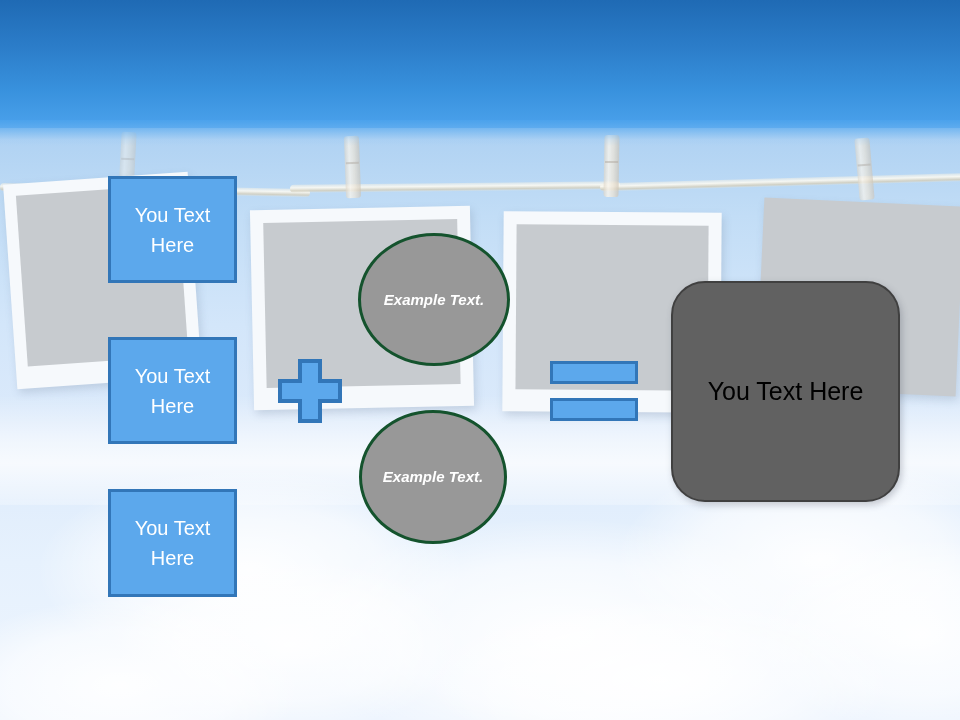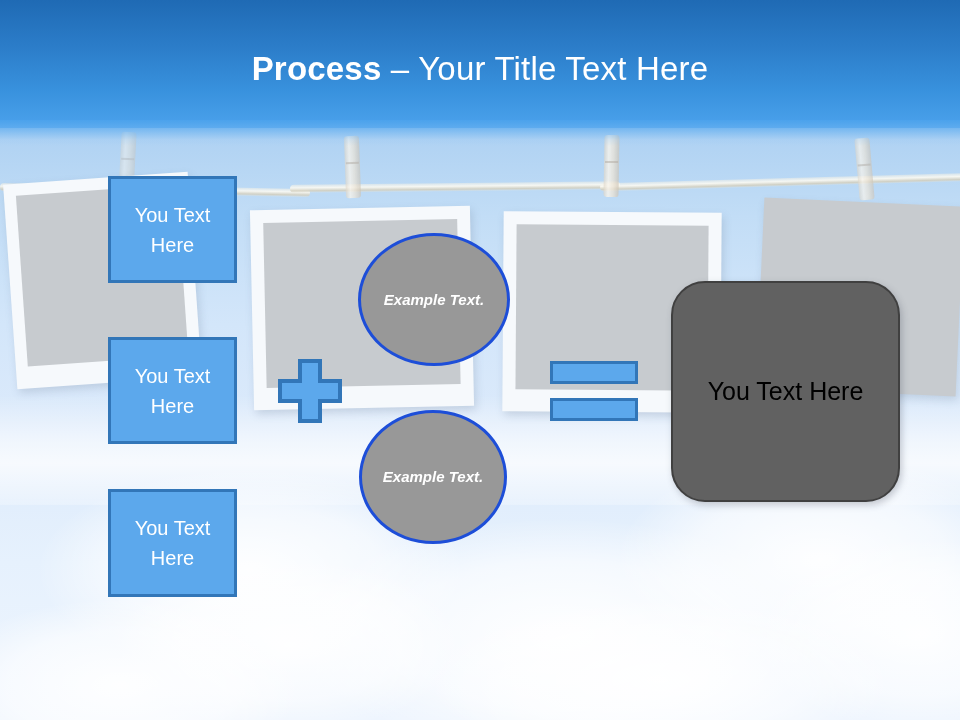--- a/index.html
+++ b/index.html
@@ -177,21 +177,21 @@
     box-sizing: border-box;
   }
   .equals .bar.top { top: 0px; }
   .equals .bar.bottom { top: 37px; }
 
   
   .circle {
     position: absolute;
     border-radius: 50%;
     background: #989898;
-    border: 3px solid #1d4ed8;
+    border: 3px solid #14532d;
     box-sizing: border-box;
     color: #ffffff;
     font-weight: bold;
     font-style: italic;
     font-size: 15px;
     line-height: 1.55;
     display: flex;
     align-items: center;
     justify-content: center;
     text-align: center;
@@ -249,23 +249,20 @@
     </div>
   <div class="photo ph3">
       <div class="inner"></div>
     </div>
   <div class="photo ph4">
       <div class="inner"></div>
     </div>
 
   <div class="header"></div>
   <div class="header-fade"></div>
-  <div class="title">
-    <span class="bold">Process</span><span> – </span><span>Your Title Text Here</span>
-  </div>
 
   <div class="blue-box b1">
     <span>You Text Here</span>
   </div>
   <div class="blue-box b2">
     <span>You Text Here</span>
   </div>
   <div class="blue-box b3">
     <span>You Text Here</span>
   </div>

